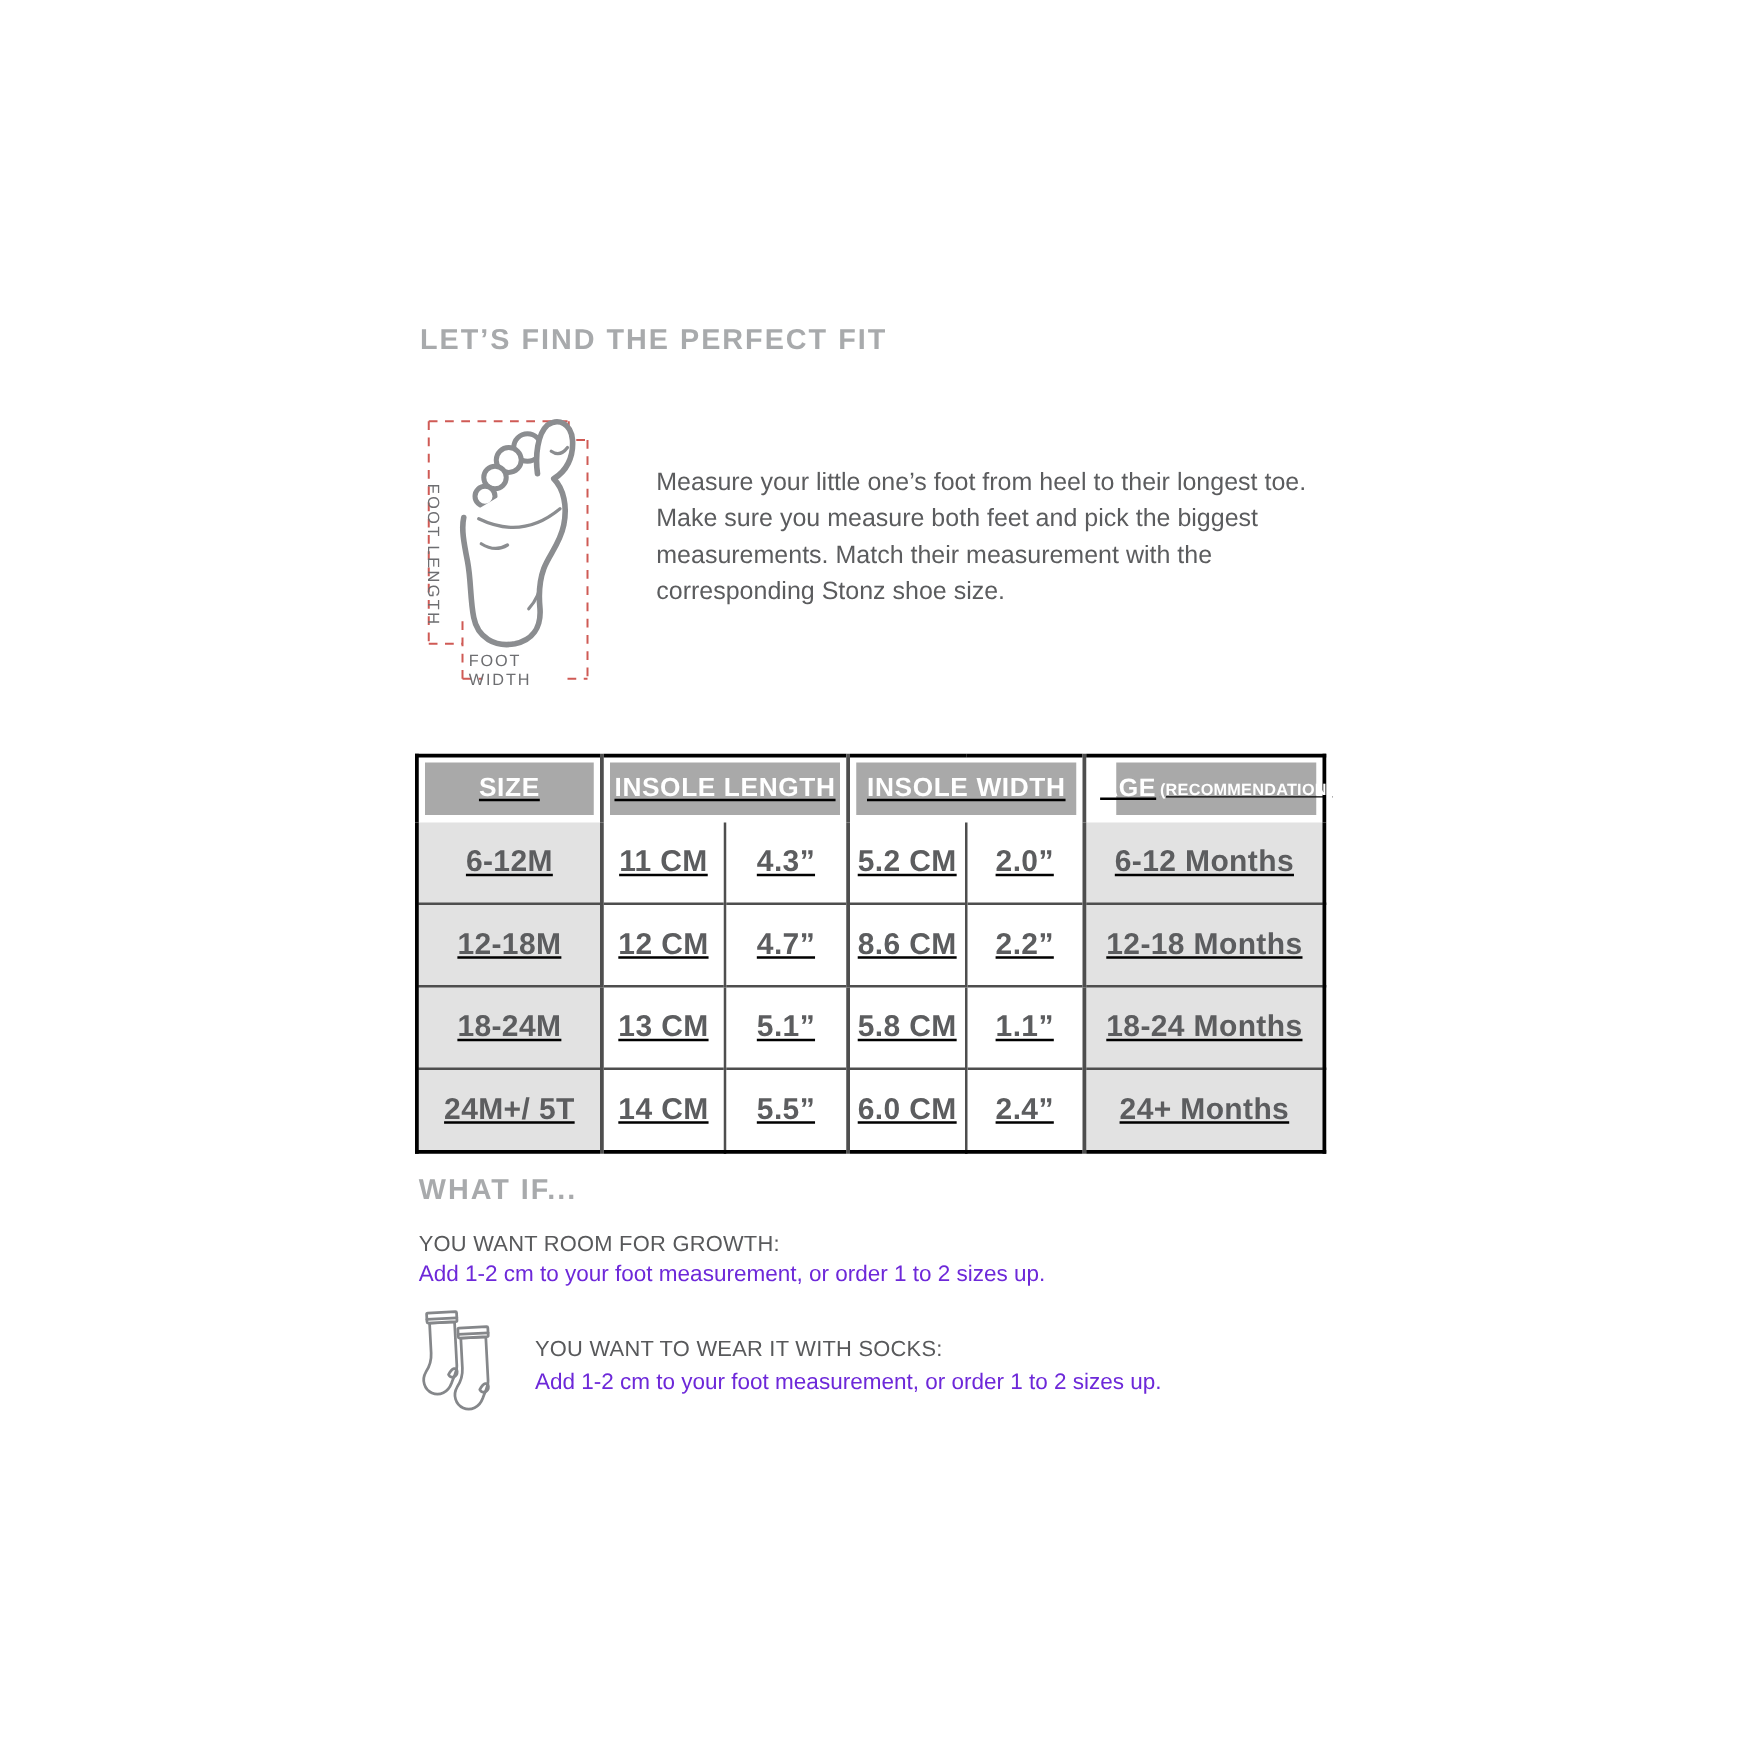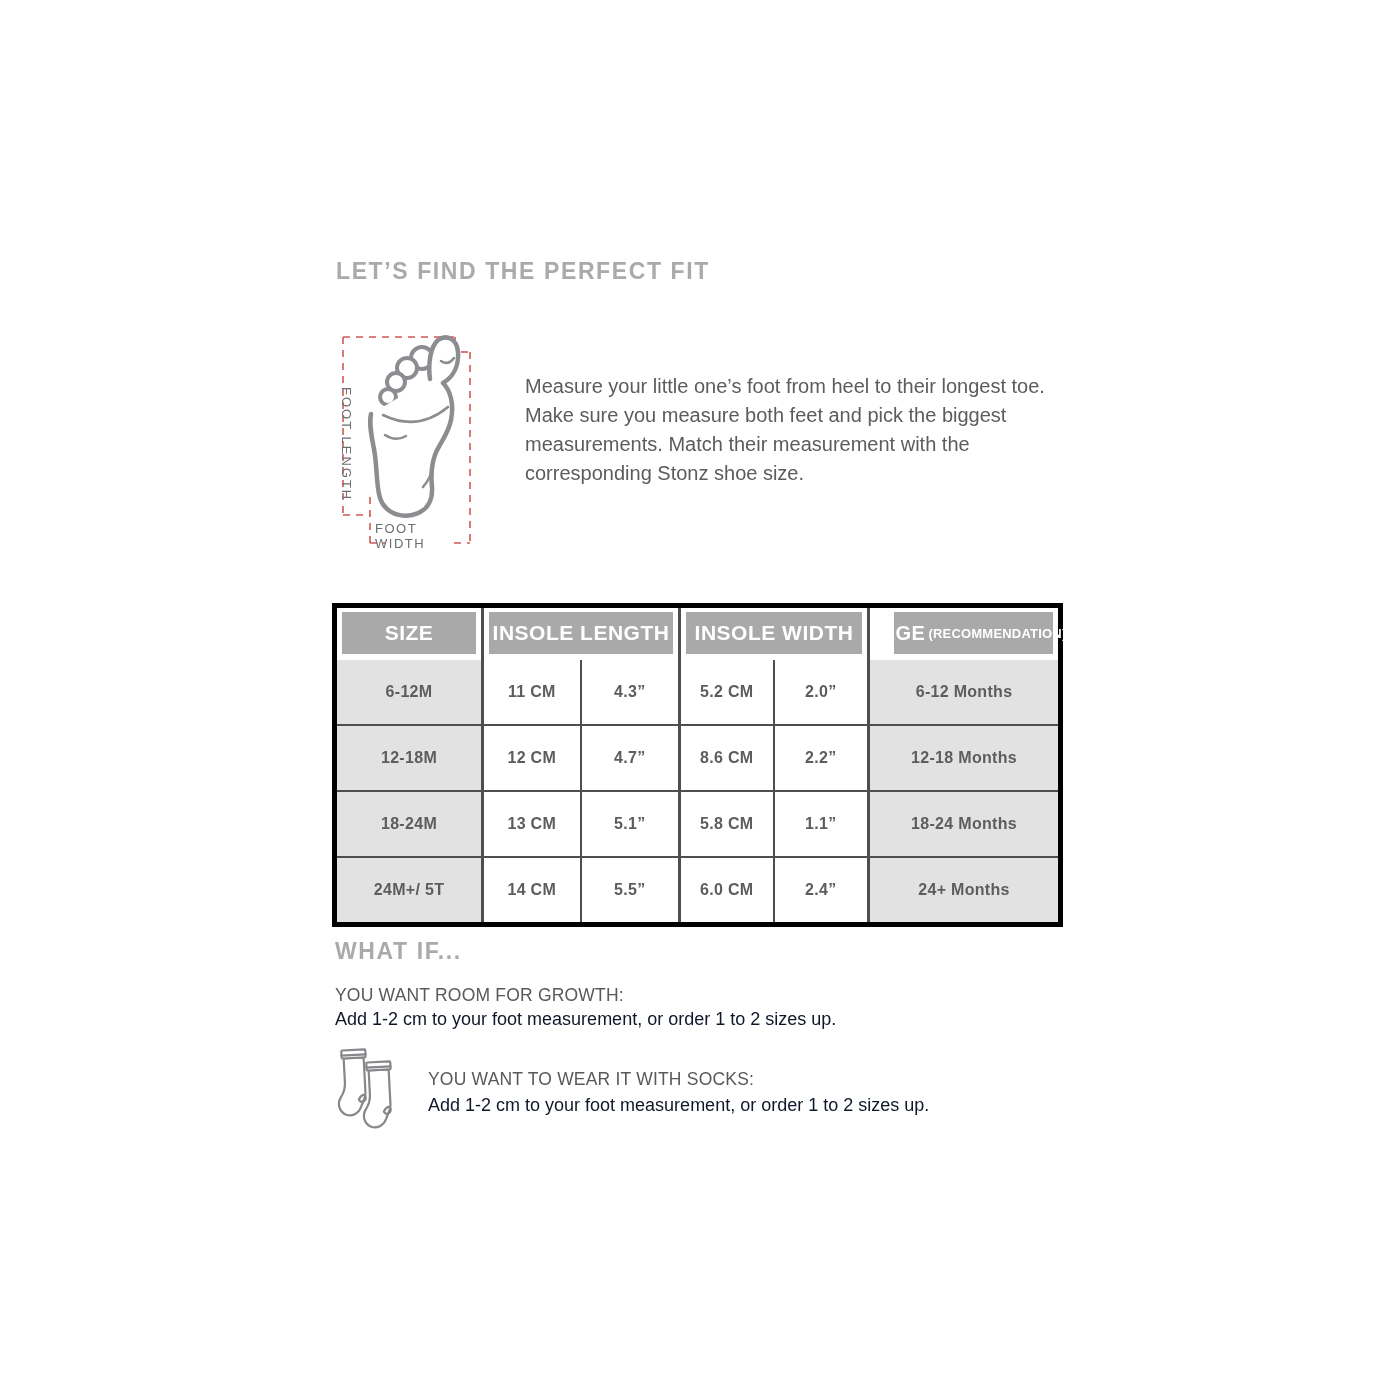--- a/index.html
+++ b/index.html
@@ -43,51 +43,51 @@
   .instructions {
     position: absolute; left: 525px; top: 372px; width: 545px;
     margin: 0; font-size: 20px; line-height: 29px; font-weight: 500;
     color: #5b5c5e;
   }
 
   
   .size-table {
     position: absolute; left: 332px; top: 603px; width: 726px;
     border-collapse: collapse; table-layout: fixed;
-    border: 5px solid #000000; background: #ffffff;
+    border: 3px solid #000000; background: #ffffff; text-decoration: underline;
   }
   .size-table th { padding: 0; height: 52px; background: #ffffff; }
   .size-table .hbox {
     margin: 4px 5px 6px; height: 42px;
     background: #a9a9a9; color: #ffffff;
     display: flex; align-items: center; justify-content: center;
     font-size: 21px; font-weight: 600; letter-spacing: 0.5px;
   }
   .size-table .hbox-age { line-height: 1; gap: 3px; margin-left: 24px; }
   .size-table .age1 { font-size: 20px; }
   .size-table .age2 { font-size: 13px; letter-spacing: 0.2px; font-weight: 600; }
   .size-table td {
     height: 62px; text-align: center; vertical-align: middle;
-    font-size: 16px; font-weight: 600; color: #5c5d5f;
+    font-size: 24px; font-weight: 600; color: #5c5d5f;
     letter-spacing: 0.3px; background: #ffffff;
   }
   .size-table td.gray { background: #e2e2e2; }
   .size-table .ml { border-left: 3px solid #4e4e4e; }
   .size-table .sl { border-left: 2px solid #4e4e4e; }
   .size-table tbody tr + tr td { border-top: 2px solid #4e4e4e; }
 
   
   .tip-h {
     position: absolute; margin: 0;
     font-size: 17.5px; font-weight: 400; letter-spacing: 0.2px;
     color: #58595b; white-space: nowrap;
   }
   .tip-b {
     position: absolute; margin: 0;
-    font-size: 18px; font-weight: 400; color: #0f172a; white-space: nowrap;
+    font-size: 18px; font-weight: 400; color: #6d28d9; white-space: nowrap;
   }
   .tip1-h { left: 335px; top: 985px; }
   .tip1-b { left: 335px; top: 1009px; }
   .tip2-h { left: 428px; top: 1069px; }
   .tip2-b { left: 428px; top: 1095px; }
   .socks { position: absolute; left: 333px; top: 1046px; }
 </style>
 </head>
 <body>
 

